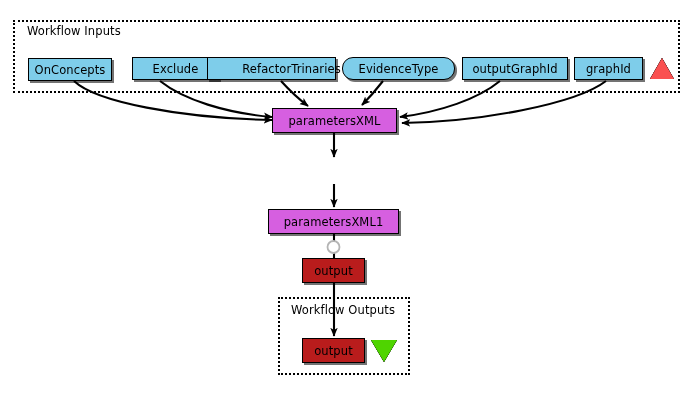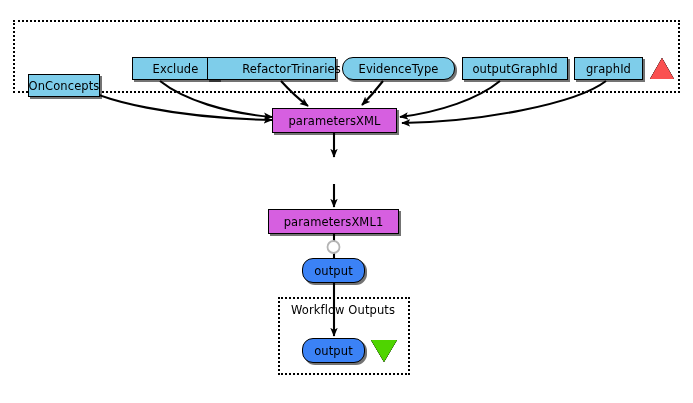--- a/index.html
+++ b/index.html
@@ -54,22 +54,21 @@
   .node.io {
     background: #7ecdea;
   }
   .node.proc-magenta {
     background: #d65fe0;
   }
   .node.proc-green {
     background: #a2cd5a;
   }
   .node.port {
-    background: #3b82f6;
-    border-radius: 11px;
+    background: #b91c1c;
   }
   .tri {
     position: absolute;
     width: 0;
     height: 0;
   }
   .tri-up {
     border-left: 12px solid transparent;
     border-right: 12px solid transparent;
     border-bottom: 21px solid #fa5050;
@@ -108,22 +107,23 @@
 
     <g fill="none" stroke="#000000" stroke-width="2.1">
       <path d="M 334,234 L 334,241"></path>
       <path d="M 334,253 L 334,258"></path>
     </g>
 
     <circle cx="333.5" cy="247" r="6" fill="#ffffff" stroke="#b4b4b4" stroke-width="1.8"></circle>
   </svg>
 
   <div class="group-box" style="left:13px; top:20px; width:667px; height:73px;"></div>
+  <div class="group-label" style="left:27px; top:24px;">Workflow Inputs</div>
 
-  <div class="node io" style="left:28px; top:74px; width:72px; height:23px;text-align:center;">
+  <div class="node io" style="left:28px; top:58px; width:84px; height:23px;text-align:center;">
     <span>OnConcepts</span>
   </div>
   <div class="node io" style="left:132px; top:57px; width:87px; height:23px;">
     <span>Exclude</span>
   </div>
   <div class="node io" style="left:207px; top:57px; width:129px; height:23px;padding-left:40px;">
     <span>RefactorTrinaries</span>
   </div>
   <div class="node io" style="left:342px; top:57px; width:113px; height:23px;border-radius:11px;">
     <span>EvidenceType</span>

